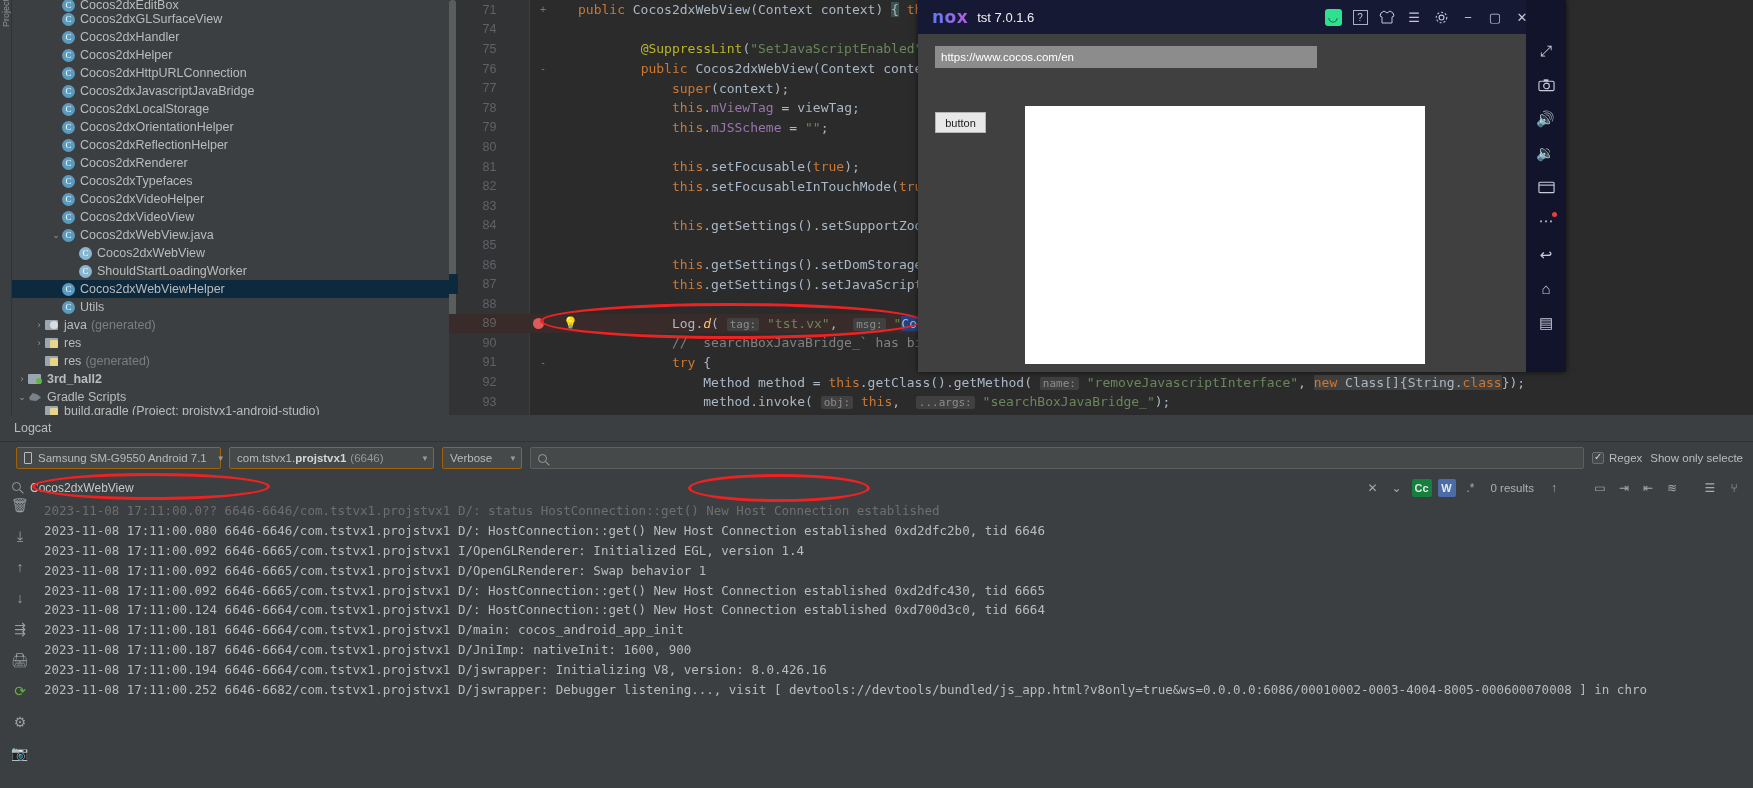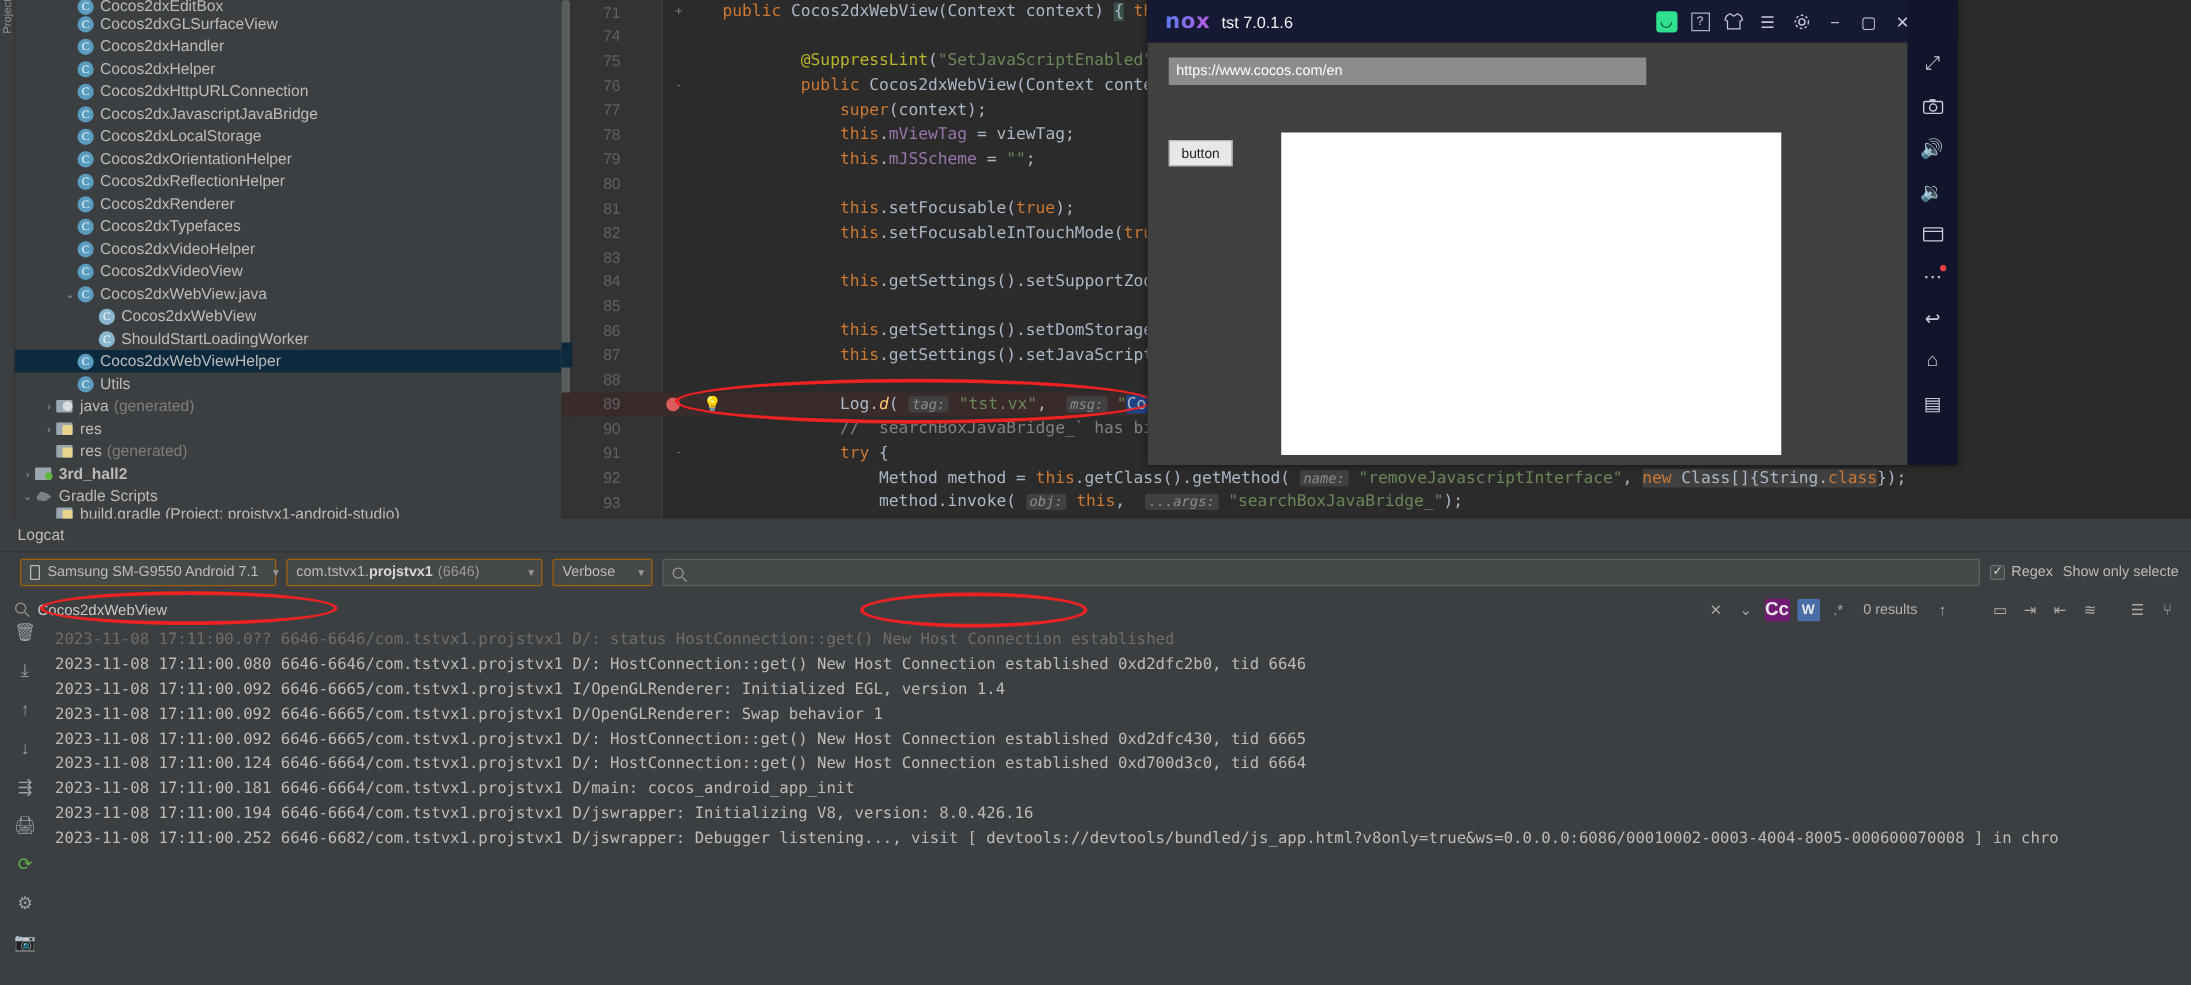--- a/index.html
+++ b/index.html
@@ -120,21 +120,21 @@
   .ctext { padding-left: 22px; }
   .kw { color: #cc7832; }
   .cls { color: #a9b7c6; }
   .str { color: #6a8759; }
   .fld { color: #9876aa; }
   .cmt { color: #808080; }
   .ann { color: #bbb529; margin-top: 44px; }
   .mth { color: #ffc66d; }
   .hintchip {
     background: #404040; color: #8c8c8c; font-size: 11px;
-    padding: 0 3px; border-radius: 2px; font-style: italic; margin-top: 11px;
+    padding: 0 3px; border-radius: 2px;  margin-top: 11px;
   }
   .sel-txt { background: #214283; color: #a9b7c6; }
   .orange-box { background: #404040; }
   .brace-hl { background: #3b514d; }
   .bp {
     position: absolute; left: 84px; width: 11px; height: 11px;
     border-radius: 50%; background: #db5c5c; top: 4px;
   }
   .bulb {
     position: absolute; left: 114px; top: 2px;
@@ -283,23 +283,23 @@
   .tag-field .mag2::after {
     content: ""; position: absolute; right: -4px; bottom: -3px;
     width: 5px; height: 1.4px; background: #9a9a9a; transform: rotate(45deg);
   }
   .find-tools { display: flex; align-items: center; gap: 6px; margin-left: auto; }
   .tbtn {
     width: 18px; height: 18px; display: flex; align-items: center;
     justify-content: center; color: #a9a9a9; font-size: 12px;
   }
   .cc-box {
-    width: 20px; height: 18px; background: #701a75; color: #e8e8e8;
+    width: 20px; height: 18px; background: #15803d; color: #e8e8e8;
     display: flex; align-items: center; justify-content: center;
-    font-size: 15px; border-radius: 2px; font-weight: bold;
+    font-size: 11px; border-radius: 2px; font-weight: bold;
   }
   .w-box {
     width: 18px; height: 18px; background: #4a6da7; color: #e8e8e8;
     display: flex; align-items: center; justify-content: center;
     font-size: 11px; border-radius: 2px; font-weight: bold;
   }
   .results-txt { font-size: 11.5px; color: #b0b0b0; padding: 0 5px; }
 
   
   .lc-side {
@@ -647,20 +647,21 @@
     </div>
 
     <div class="log-area" id="log-root">
         <div class="logline faded">2023-11-08 17:11:00.0?? 6646-6646/com.tstvx1.projstvx1 D/: status HostConnection::get() New Host Connection established</div>
         <div class="logline">2023-11-08 17:11:00.080 6646-6646/com.tstvx1.projstvx1 D/: HostConnection::get() New Host Connection established 0xd2dfc2b0, tid 6646</div>
         <div class="logline">2023-11-08 17:11:00.092 6646-6665/com.tstvx1.projstvx1 I/OpenGLRenderer: Initialized EGL, version 1.4</div>
         <div class="logline">2023-11-08 17:11:00.092 6646-6665/com.tstvx1.projstvx1 D/OpenGLRenderer: Swap behavior 1</div>
         <div class="logline">2023-11-08 17:11:00.092 6646-6665/com.tstvx1.projstvx1 D/: HostConnection::get() New Host Connection established 0xd2dfc430, tid 6665</div>
         <div class="logline">2023-11-08 17:11:00.124 6646-6664/com.tstvx1.projstvx1 D/: HostConnection::get() New Host Connection established 0xd700d3c0, tid 6664</div>
         <div class="logline">2023-11-08 17:11:00.181 6646-6664/com.tstvx1.projstvx1 D/main: cocos_android_app_init</div>
+        <div class="logline">2023-11-08 17:11:00.187 6646-6664/com.tstvx1.projstvx1 D/JniImp: nativeInit: 1600, 900</div>
         <div class="logline">2023-11-08 17:11:00.194 6646-6664/com.tstvx1.projstvx1 D/jswrapper: Initializing V8, version: 8.0.426.16</div>
         <div class="logline">2023-11-08 17:11:00.252 6646-6682/com.tstvx1.projstvx1 D/jswrapper: Debugger listening..., visit [ devtools://devtools/bundled/js_app.html?v8only=true&amp;ws=0.0.0.0:6086/00010002-0003-4004-8005-000600070008 ] in chro</div>
       </div>
   </div>
 
   <div class="ellipse" style="left:32px; top:473px; width:238px; height:27px;"></div>
 
   <div class="ellipse" style="left:688px; top:474px; width:182px; height:28px;"></div>
 
 </div>

